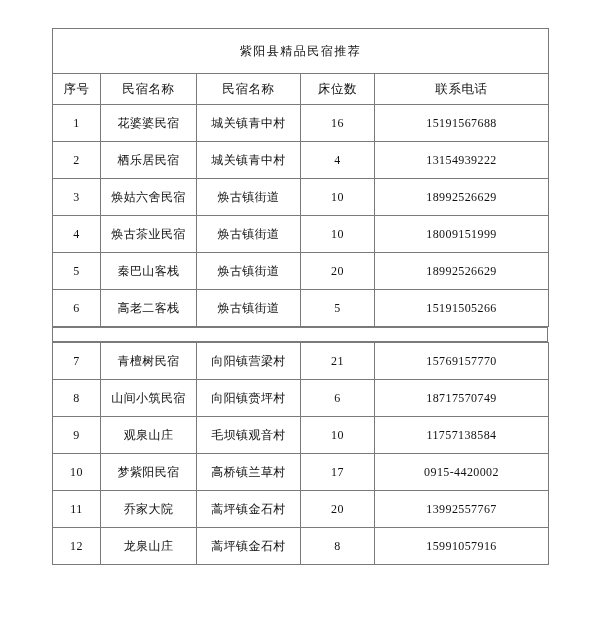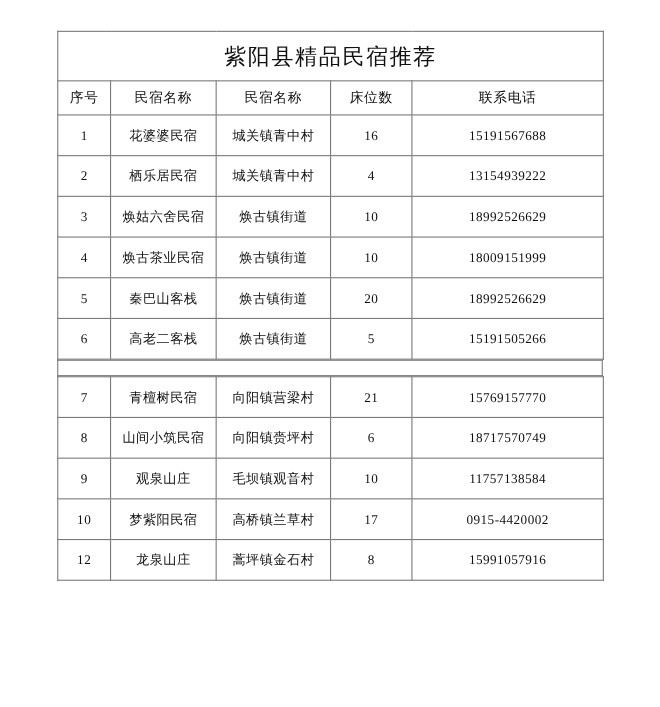--- a/index.html
+++ b/index.html
@@ -30,21 +30,21 @@
   table.doc-table td,
   table.doc-table th {
     border: 1px solid #7a7a7a;
     text-align: center;
     vertical-align: middle;
     font-weight: normal;
     padding: 0;
   }
   .title-cell {
     height: 44px;
-    font-size: 20px;
+    font-size: 12px;
     font-weight: bold;
     letter-spacing: 1.5px;
     font-family: "Liberation Serif", "DejaVu Serif", serif;
   }
   .head-cell {
     height: 30px;
     font-size: 12.5px;
     font-weight: bold;
     letter-spacing: 0.6px;
   }
@@ -175,20 +175,27 @@
         <td class="body-cell num">11757138584</td>
       </tr>
       <tr>
         <td class="body-cell num">10</td>
         <td class="body-cell">梦紫阳民宿</td>
         <td class="body-cell">高桥镇兰草村</td>
         <td class="body-cell num">17</td>
         <td class="body-cell num">0915-4420002</td>
       </tr>
       <tr>
+        <td class="body-cell num">11</td>
+        <td class="body-cell">乔家大院</td>
+        <td class="body-cell">蒿坪镇金石村</td>
+        <td class="body-cell num">20</td>
+        <td class="body-cell num">13992557767</td>
+      </tr>
+      <tr>
         <td class="body-cell num">12</td>
         <td class="body-cell">龙泉山庄</td>
         <td class="body-cell">蒿坪镇金石村</td>
         <td class="body-cell num">8</td>
         <td class="body-cell num">15991057916</td>
       </tr>
     </tbody>
   </table>
 
 </div>

